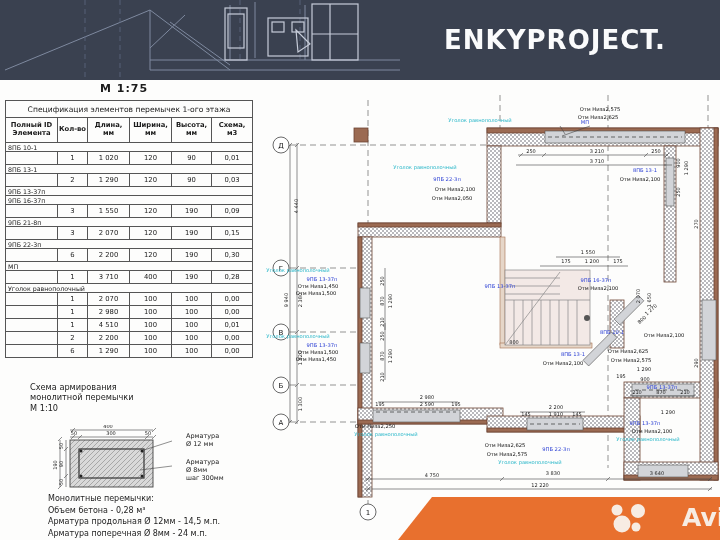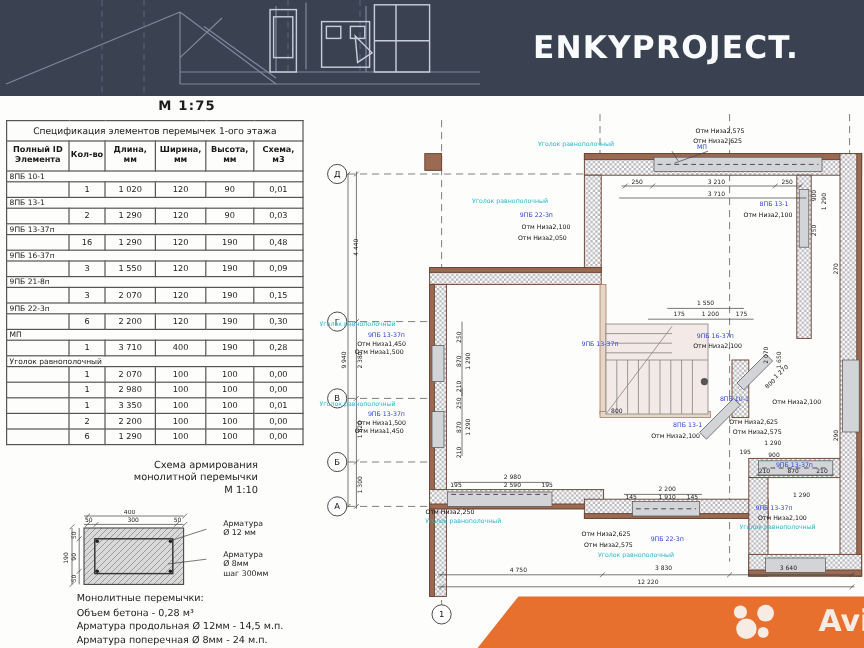--- a/index.html
+++ b/index.html
@@ -3,36 +3,36 @@
 <meta charset="utf-8">
 <style>
   html,body{margin:0;padding:0;}
   body{width:720px;height:540px;position:relative;overflow:hidden;background:#fdfdfc;
        font-family:"DejaVu Sans","Liberation Sans",sans-serif;}
   
   .hdr{position:absolute;left:0;top:0;width:720px;height:80px;background:#3a4150;padding-left:28px;}
   .logo{position:absolute;left:400px;top:0;width:310px;height:80px;display:flex;
         align-items:center;justify-content:center;color:#fafbfc;font-size:26px;
         font-weight:bold;letter-spacing:1px;}
-  .scale-main{position:absolute;left:100px;top:82px;width:80px;text-align:right;
+  .scale-main{position:absolute;left:100px;top:82px;width:80px;text-align:left;
         font-size:11px;font-weight:bold;letter-spacing:1px;color:#1c1c1c;}
   
   .spec{position:absolute;left:5px;top:100px;width:247px;border-collapse:collapse;
         table-layout:fixed;font-size:6.8px;color:#1a1a1a;padding-left:36px;}
   .spec td{border:1px solid #555;padding:0 1px;text-align:center;overflow:hidden;
         white-space:nowrap;}
   .spec .title td{height:16px;font-size:7.6px;}
   .spec .head td{height:24px;white-space:pre-line;line-height:1.15;font-weight:bold;}
   .spec .grp td{height:8px;text-align:left;font-size:6.3px;padding-left:2px;}
   .spec .dat td{height:12px;}
   
-  .rebar-title{position:absolute;left:30px;top:382px;width:185px;text-align:right;
+  .rebar-title{position:absolute;left:30px;top:382px;width:185px;text-align:left;
         font-size:8.2px;color:#222;line-height:1.25;white-space:pre-line;}
   
-  .notes{position:absolute;left:64px;top:493px;width:260px;font-size:8px;color:#222;
+  .notes{position:absolute;left:48px;top:493px;width:260px;font-size:8px;color:#222;
         line-height:1.45;white-space:pre-line;}
   
   .band{position:absolute;left:0;top:0;width:720px;height:540px;pointer-events:none;}
   .avito-text{position:absolute;left:648px;top:503px;font-size:25px;font-weight:bold;
         color:#f7ece3;margin-left:34px;}
   svg{position:absolute;left:0;top:0;}
   .dim-t{font-size:5px;fill:#222;}
   .lbl-black{font-size:5.2px;fill:#111;}
   .lbl-blue{font-size:5.2px;fill:#2b3fd4;}
   .lbl-teal{font-size:5.2px;fill:#29b7c9;}
@@ -110,28 +110,20 @@
         <td></td>
         <td>2</td>
         <td>1 290</td>
         <td>120</td>
         <td>90</td>
         <td>0,03</td>
       </tr>
       <tr class="grp">
         <td colspan="6">9ПБ 13-37п</td>
       </tr>
-      <tr class="dat">
-        <td></td>
-        <td>16</td>
-        <td>1 290</td>
-        <td>120</td>
-        <td>190</td>
-        <td>0,48</td>
-      </tr>
       <tr class="grp">
         <td colspan="6">9ПБ 16-37п</td>
       </tr>
       <tr class="dat">
         <td></td>
         <td>3</td>
         <td>1 550</td>
         <td>120</td>
         <td>190</td>
         <td>0,09</td>
@@ -184,21 +176,21 @@
         <td></td>
         <td>1</td>
         <td>2 980</td>
         <td>100</td>
         <td>100</td>
         <td>0,00</td>
       </tr>
       <tr class="dat">
         <td></td>
         <td>1</td>
-        <td>3 350</td>
+        <td>4 510</td>
         <td>100</td>
         <td>100</td>
         <td>0,01</td>
       </tr>
       <tr class="dat">
         <td></td>
         <td>2</td>
         <td>2 200</td>
         <td>100</td>
         <td>100</td>

